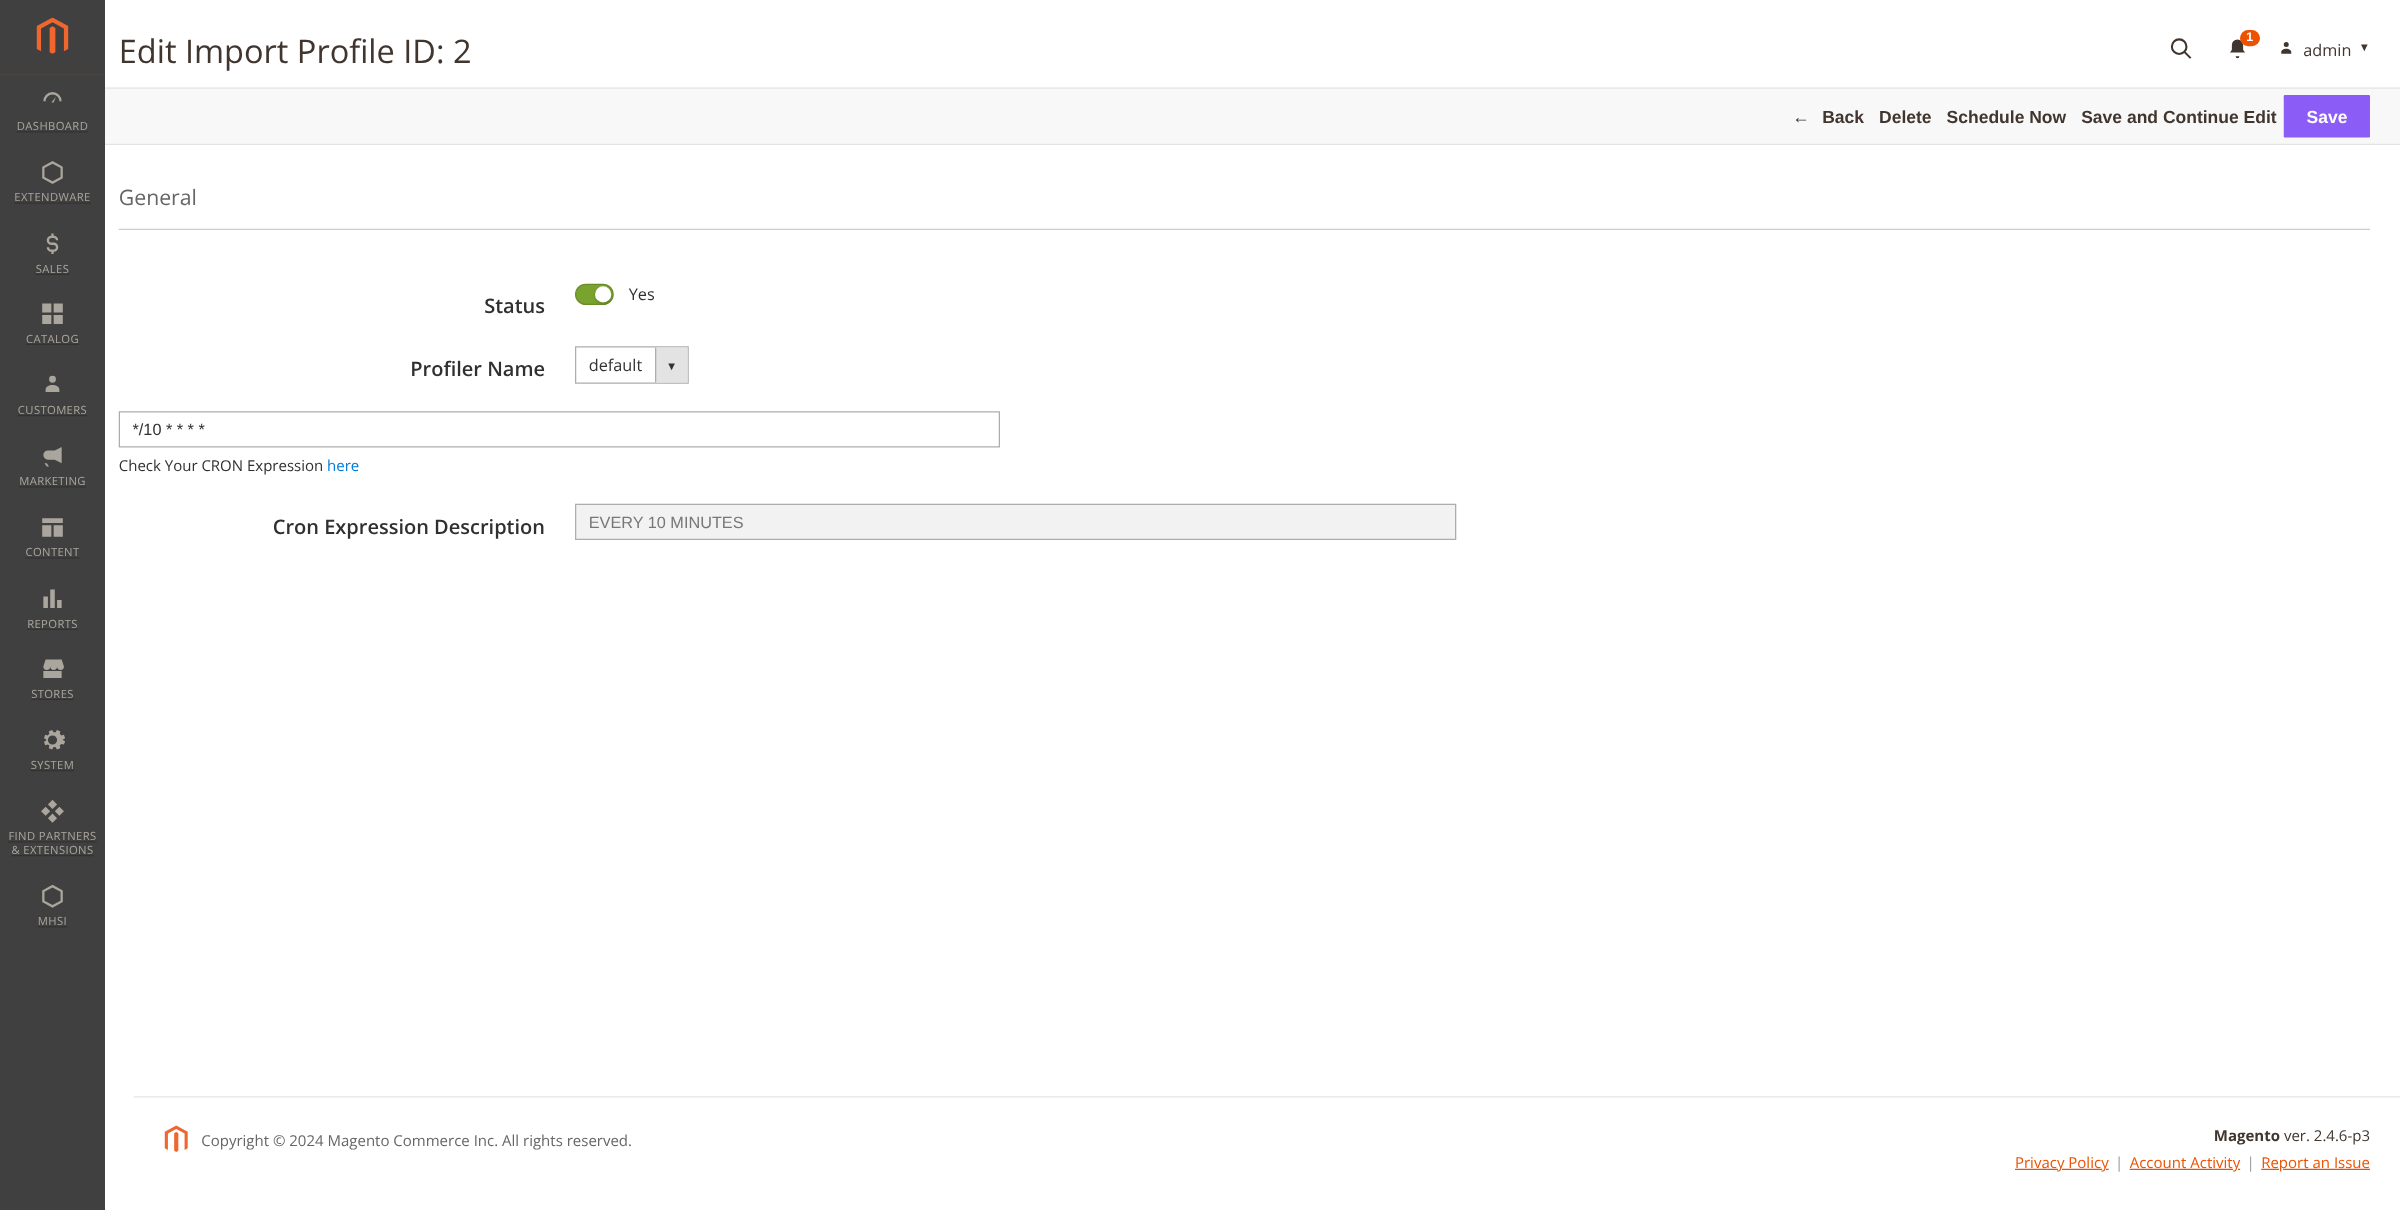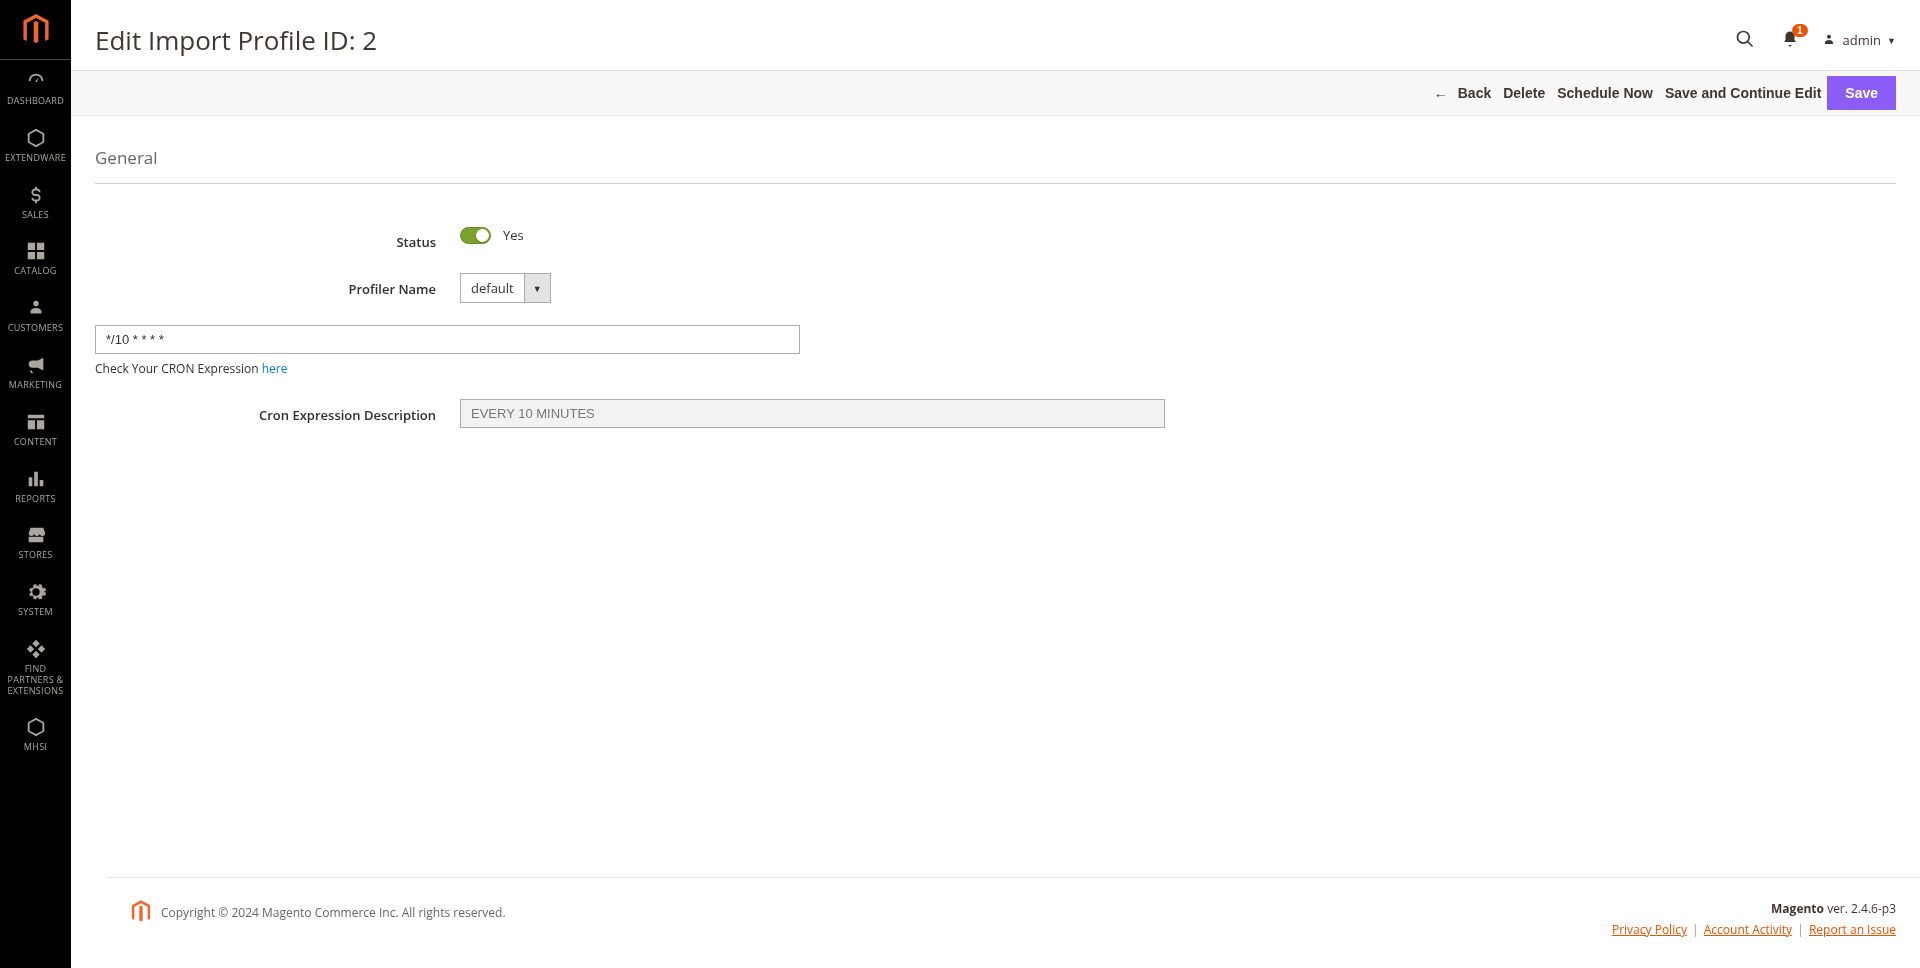--- a/index.html
+++ b/index.html
@@ -5,25 +5,26 @@
 * { box-sizing: border-box; margin: 0; padding: 0; }
 body {
   font-family: 'Open Sans', Arial, sans-serif;
   font-size: 13px;
   color: #333;
   background: #fff;
 }
 .sidebar {
   position: fixed;
   left: 0; top: 0;
-  width: 71px;
+  width: 84px;
   height: 100vh;
-  background: #000000;
+  background: #404040;
   overflow-y: auto;
   z-index: 100;
+  text-decoration: underline;
 }
 .sidebar-logo {
   height: 60px;
   display: flex;
   align-items: center;
   justify-content: center;
   border-bottom: 1px solid #4a4540;
 }
 .sidebar-item {
   display: flex;
@@ -77,21 +78,21 @@
   top: -2px; right: -5px;
   background: #eb5202;
   color: #fff;
   font-size: 10px;
   border-radius: 9px;
   padding: 1px 5px;
   font-weight: 600;
 }
 .admin-user {
   display: flex;
-  align-items: center;
+  align-items: flex-start;
   gap: 6px;
   cursor: pointer;
   color: #41362f;
 }
 .admin-user .caret { font-size: 9px; }
 .action-bar {
   background: #f8f8f8;
   padding: 5px 24px;
   display: flex;
   justify-content: flex-end;
@@ -133,21 +134,21 @@
   align-items: flex-start;
   margin-bottom: 22px;
 }
 .form-label {
   width: 365px;
   text-align: right;
   padding-right: 24px;
   padding-top: 7px;
   font-weight: 600;
   color: #303030;
-  font-size: 13px;
+  font-size: 16px;
 }
 .form-label.required::after {
   content: "*";
   color: #e02b27;
   margin-left: 4px;
 }
 .form-control { flex: 0 0 705px; }
 .toggle {
   display: inline-flex;
   align-items: center;

